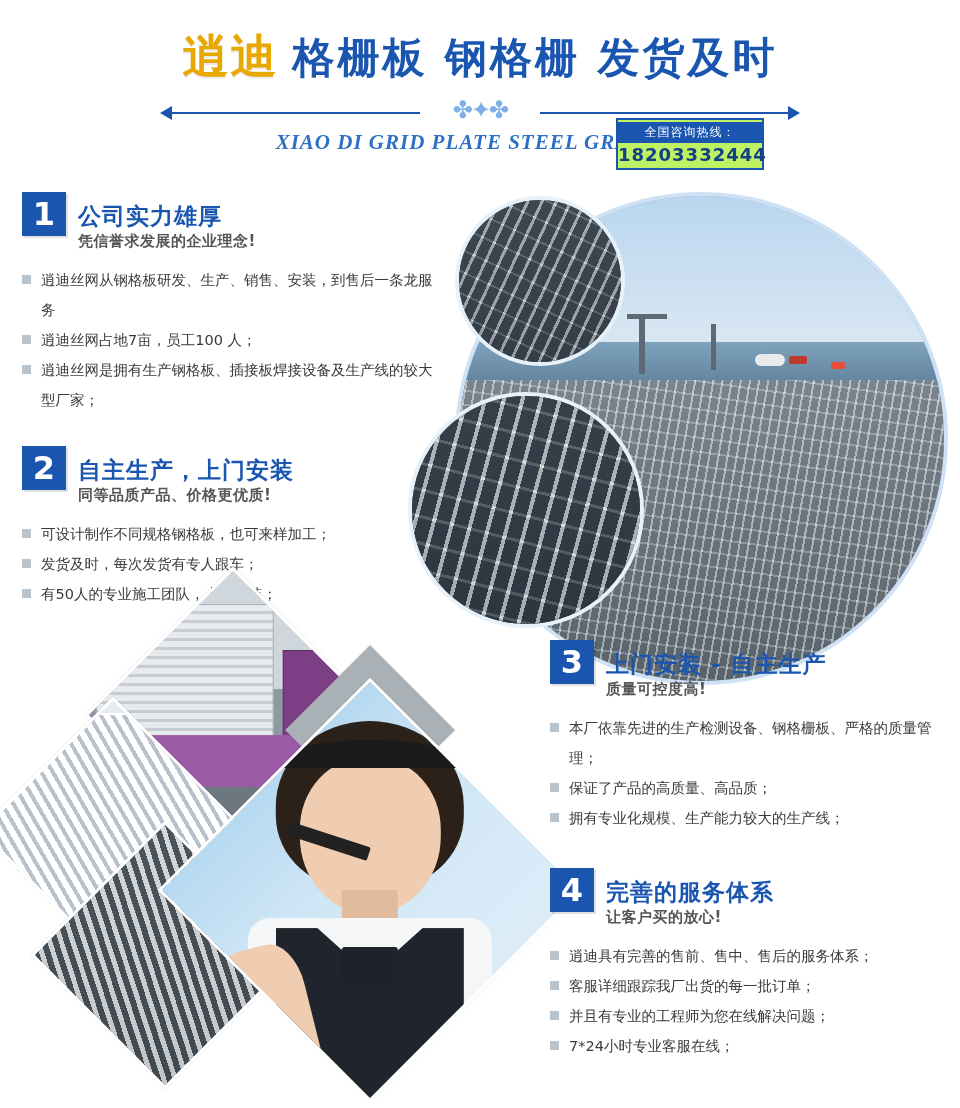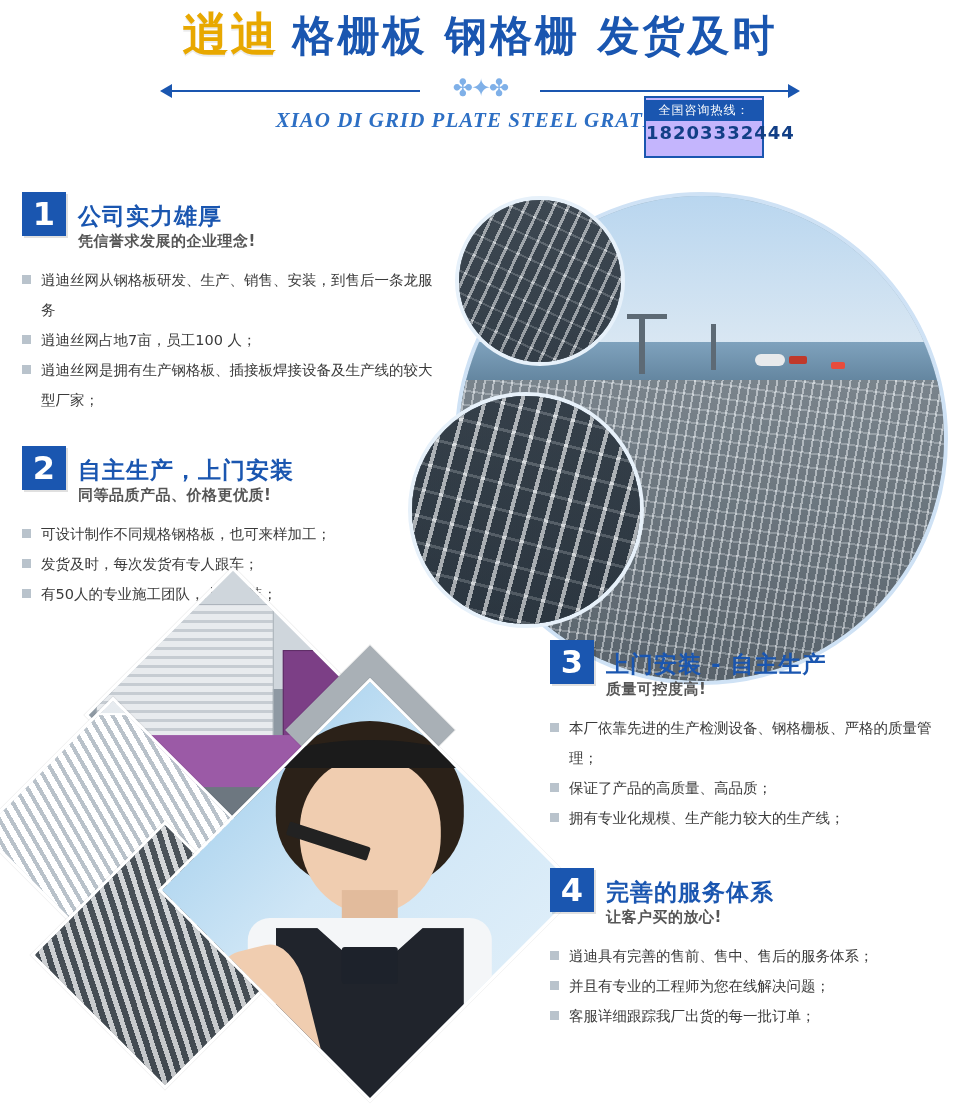--- a/index.html
+++ b/index.html
@@ -15,21 +15,21 @@
   .header{
     position:relative;
     width:960px;
     height:172px;
     background:#fff;
   }
   .title-row{
     display:flex;
     justify-content:center;
     align-items:baseline;
-    padding-top:4px;
+    padding-top:26px;
     gap:14px;
   }
   .brand{
     font-size:46px;
     font-weight:bold;
     color:#e8a800;
     letter-spacing:2px;
     text-shadow:0 2px 0 rgba(0,0,0,.08);
     font-family:"DejaVu Sans",sans-serif;
   }
@@ -82,25 +82,25 @@
     font-size:21px;
     font-weight:bold;
     font-style:italic;
     color:#2d6fc4;
     letter-spacing:1px;
     font-family:"Liberation Serif",serif;
   }
   .hotline{
     position:absolute;
     right:196px;top:-12px;
-    width:120px;
+    width:148px;
     border:2px solid #1a56b0;
-    background:#c4b5fd;
+    background:#bef264;
     text-align:center;
-    padding:2px 0 11px 0;
+    padding:2px 0 1px 0;
     box-sizing:border-box;
   }
   .hotline .lbl{
     background:#1a56b0;
     color:#fff;
     font-size:12px;
     display:block;
     padding:2px 0;
     letter-spacing:1px;
   }
@@ -530,20 +530,24 @@
       <div class="h2">让客户买的放心!</div>
     </div>
   </div>
   <div class="bullets">
     <div class="bullet">
       <span class="sq"></span>
       <span class="txt">逍迪具有完善的售前、售中、售后的服务体系；</span>
     </div>
     <div class="bullet">
       <span class="sq"></span>
+      <span class="txt">客服详细跟踪我厂出货的每一批订单；</span>
+    </div>
+    <div class="bullet">
+      <span class="sq"></span>
       <span class="txt">并且有专业的工程师为您在线解决问题；</span>
     </div>
     <div class="bullet">
       <span class="sq"></span>
-      <span class="txt">客服详细跟踪我厂出货的每一批订单；</span>
+      <span class="txt">7*24小时专业客服在线；</span>
     </div>
   </div>
 </div>
 
 </body></html>

